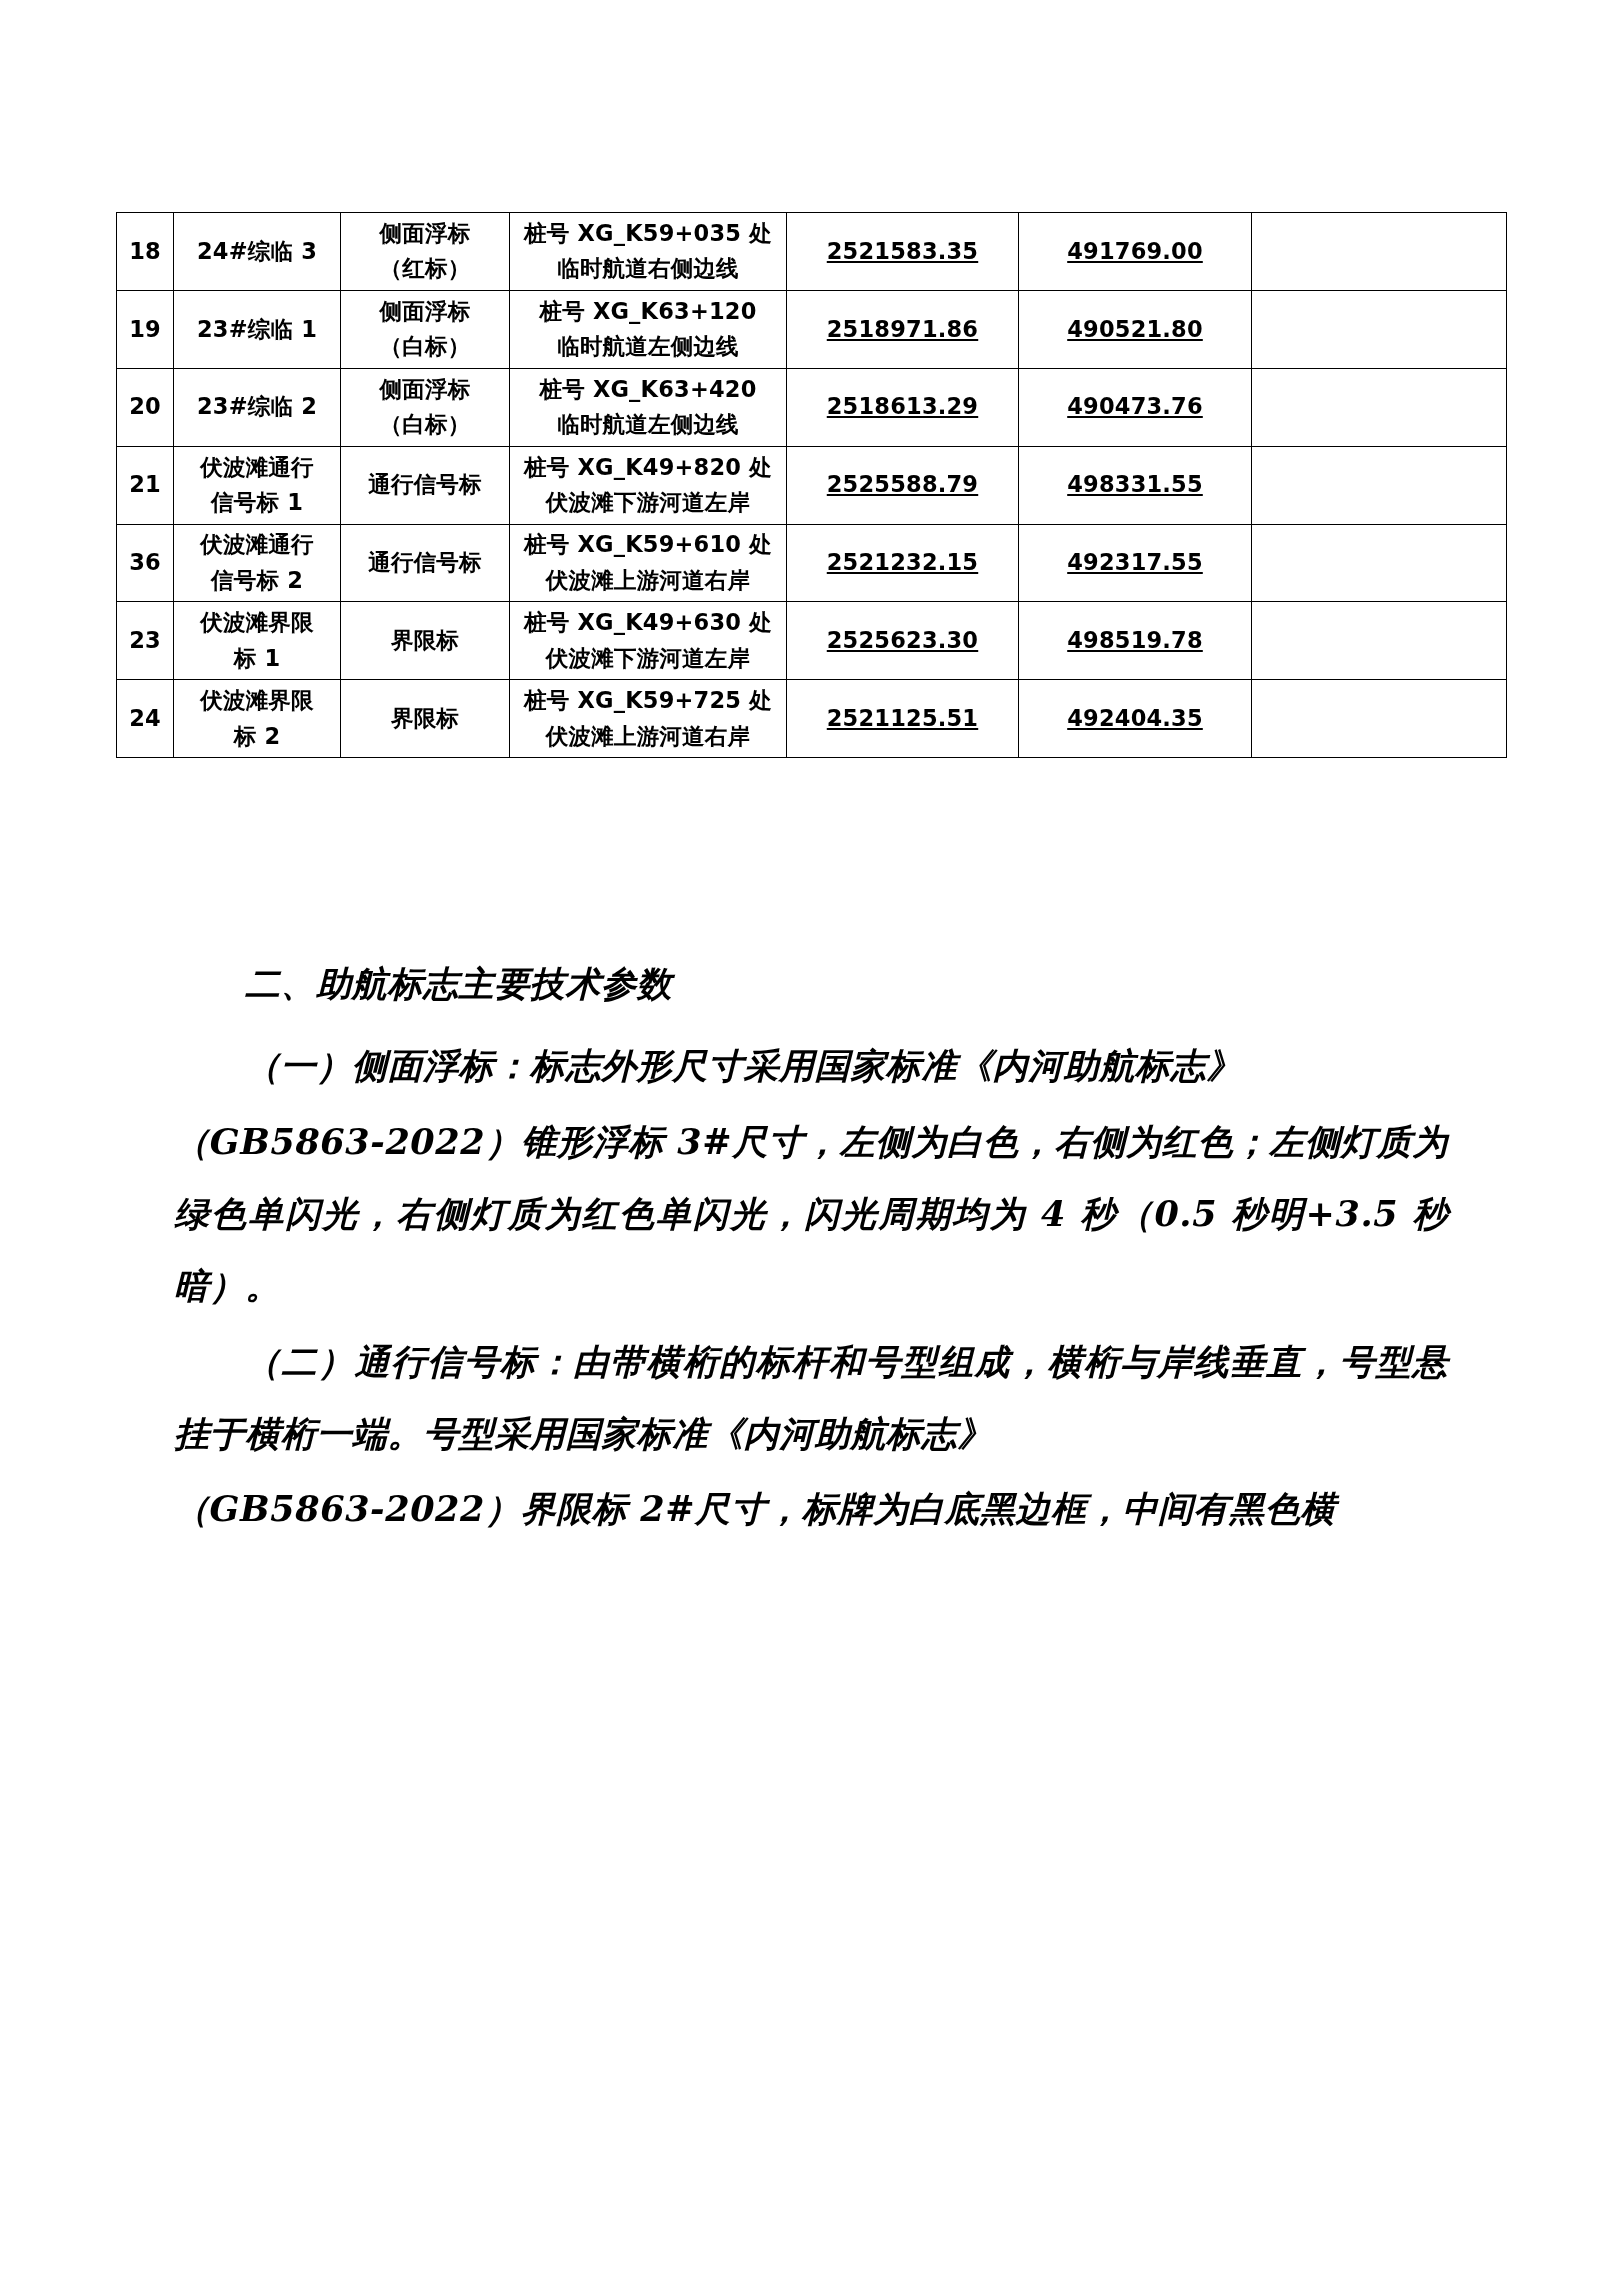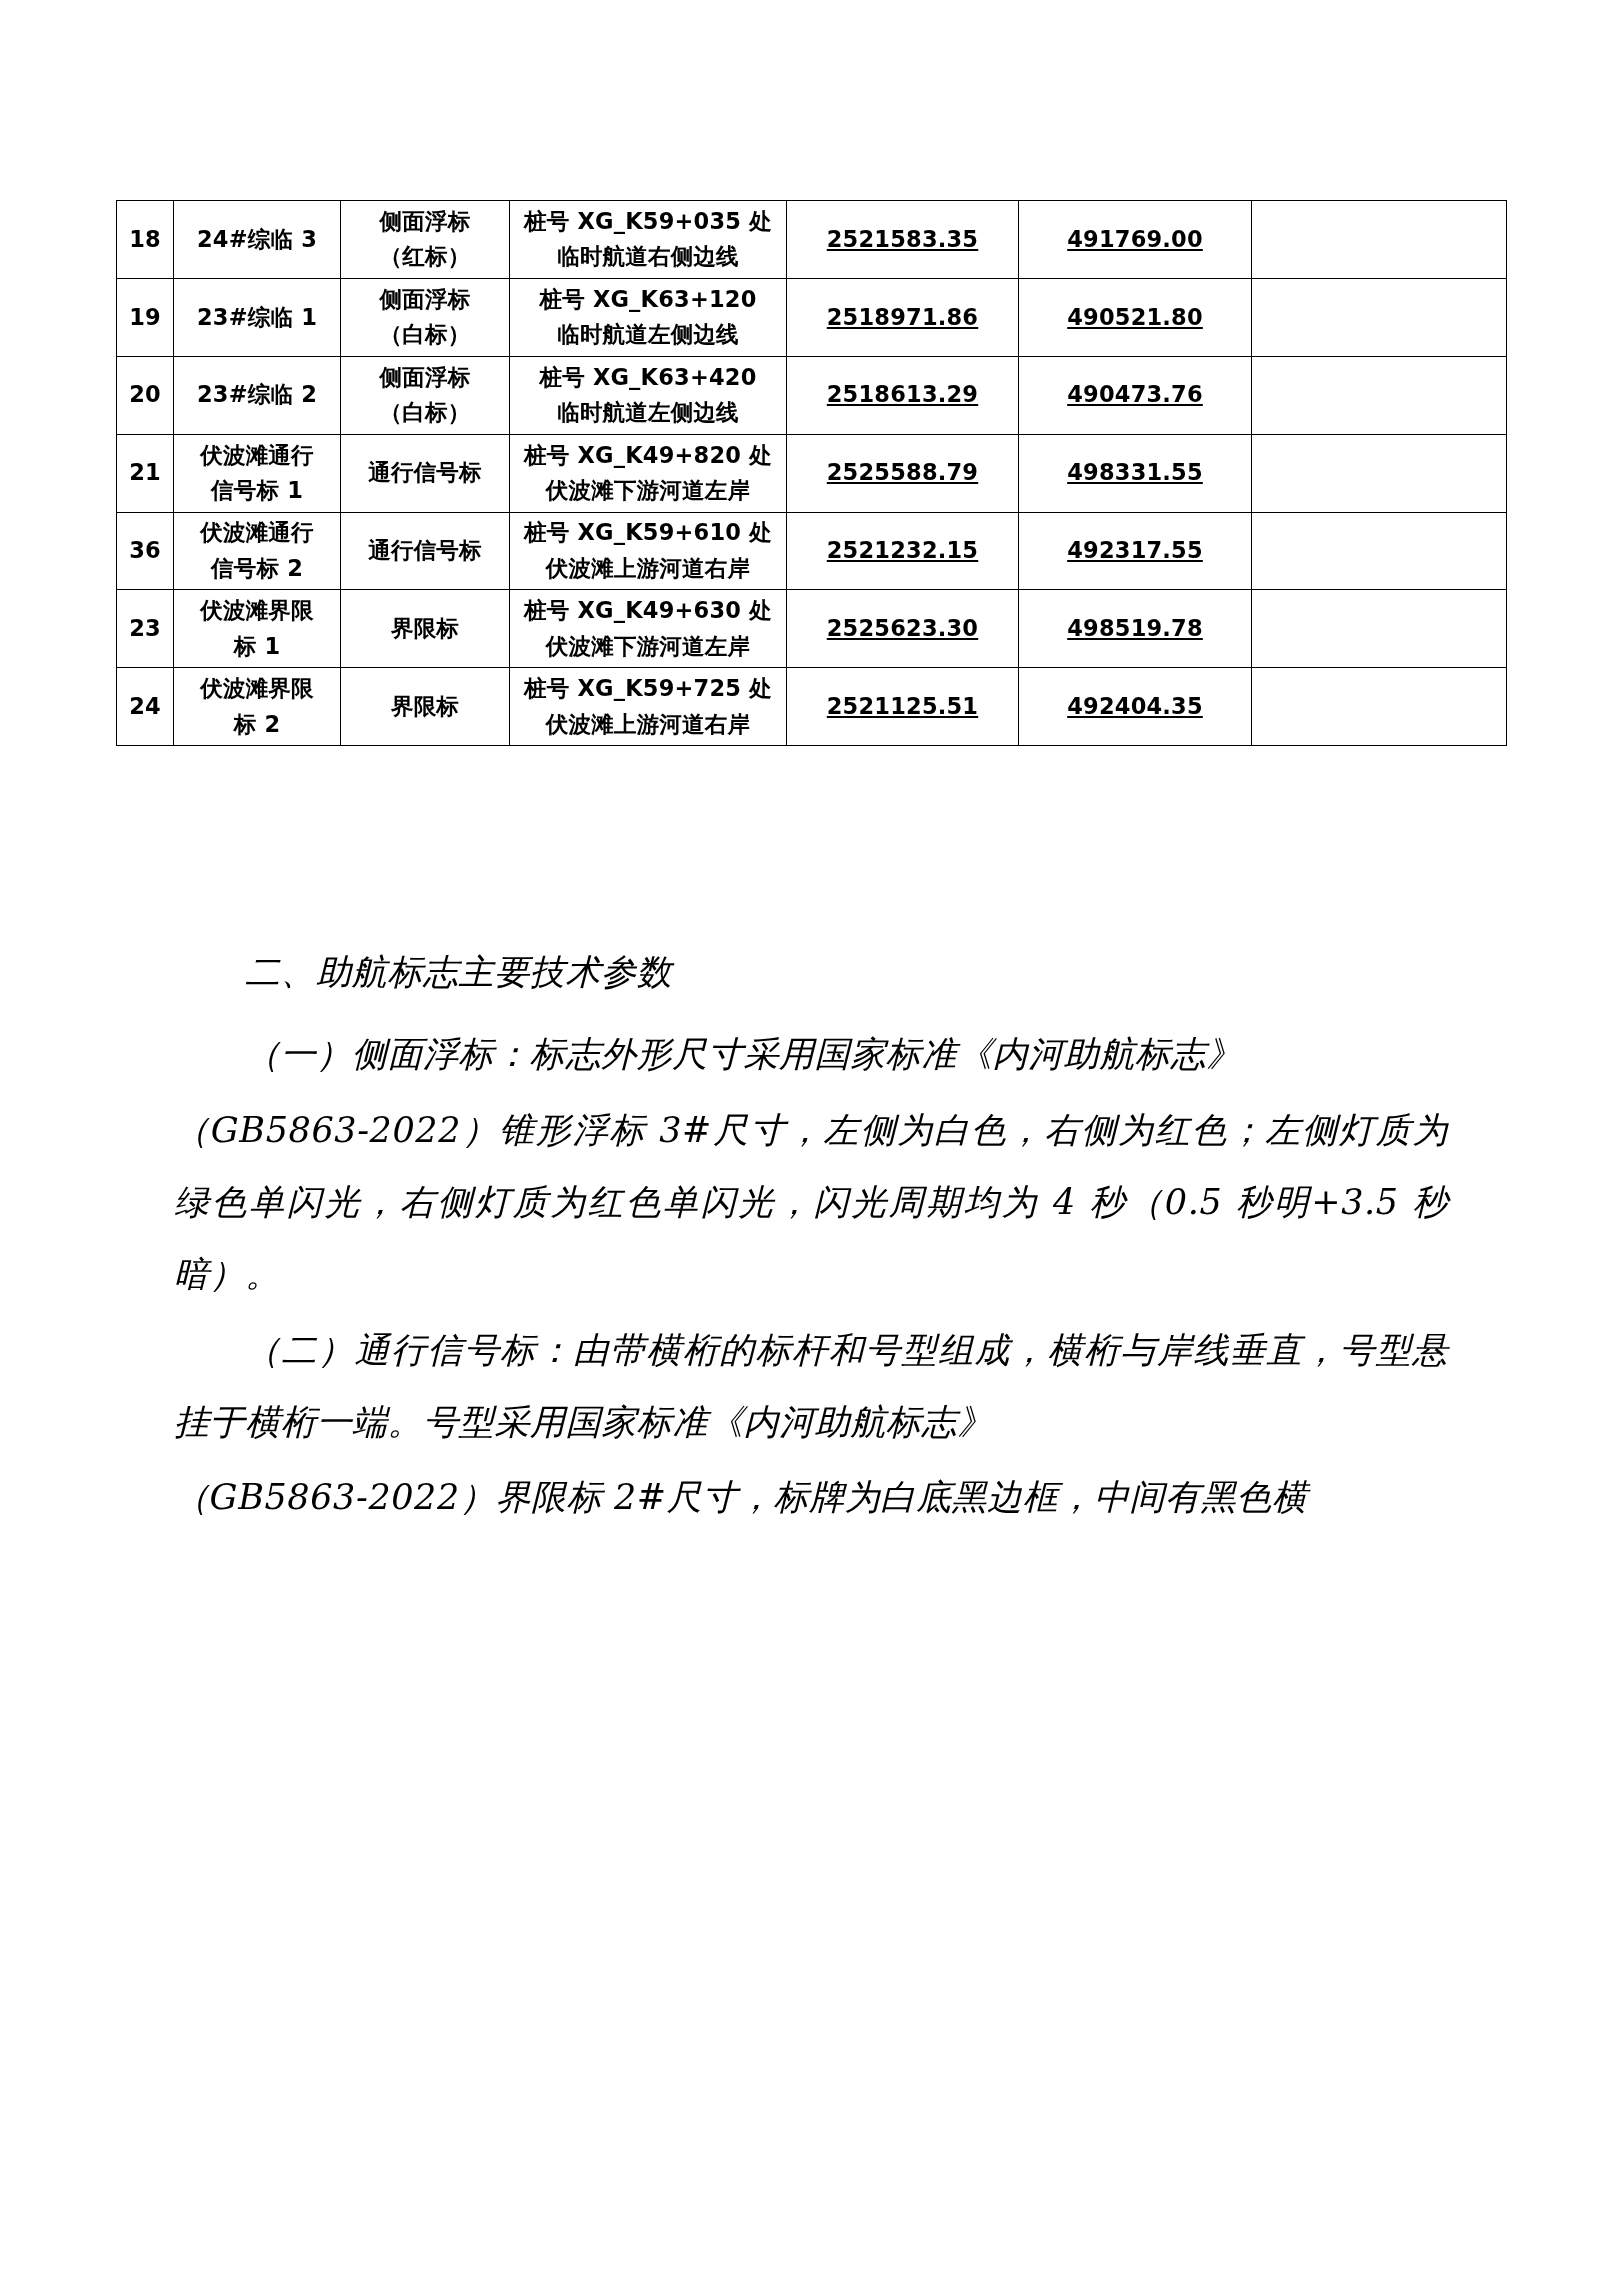--- a/index.html
+++ b/index.html
@@ -5,21 +5,21 @@
 <style>
   html, body {
     margin: 0;
     padding: 0;
     background: #ffffff;
   }
   .page {
     position: relative;
     width: 1621px;
     height: 1726px;
-    margin: 0 auto;
+    margin: 12px auto;
     background: #ffffff;
     font-family: "DejaVu Sans", "Liberation Sans", sans-serif;
     color: #000000;
     overflow: hidden;
     box-sizing: border-box;
   }
 
   
   .table-wrap {
     position: absolute;
@@ -65,21 +65,21 @@
   .body-text {
     position: absolute;
     left: 174px;
     top: 936px;
     width: 1274px;
   }
   .para {
     font-family: "DejaVu Serif", "Liberation Serif", serif;
     font-size: 35px;
     line-height: 72px;
-    font-weight: 400;
+    font-weight: 700;
     text-align: justify;
     text-justify: inter-character;
     margin: 0 0 3.9px 0;
     letter-spacing: 0.6px;
     font-style: italic;
   }
   .para.heading {
     text-indent: 71px;
     margin-bottom: 9.8px;
   }

